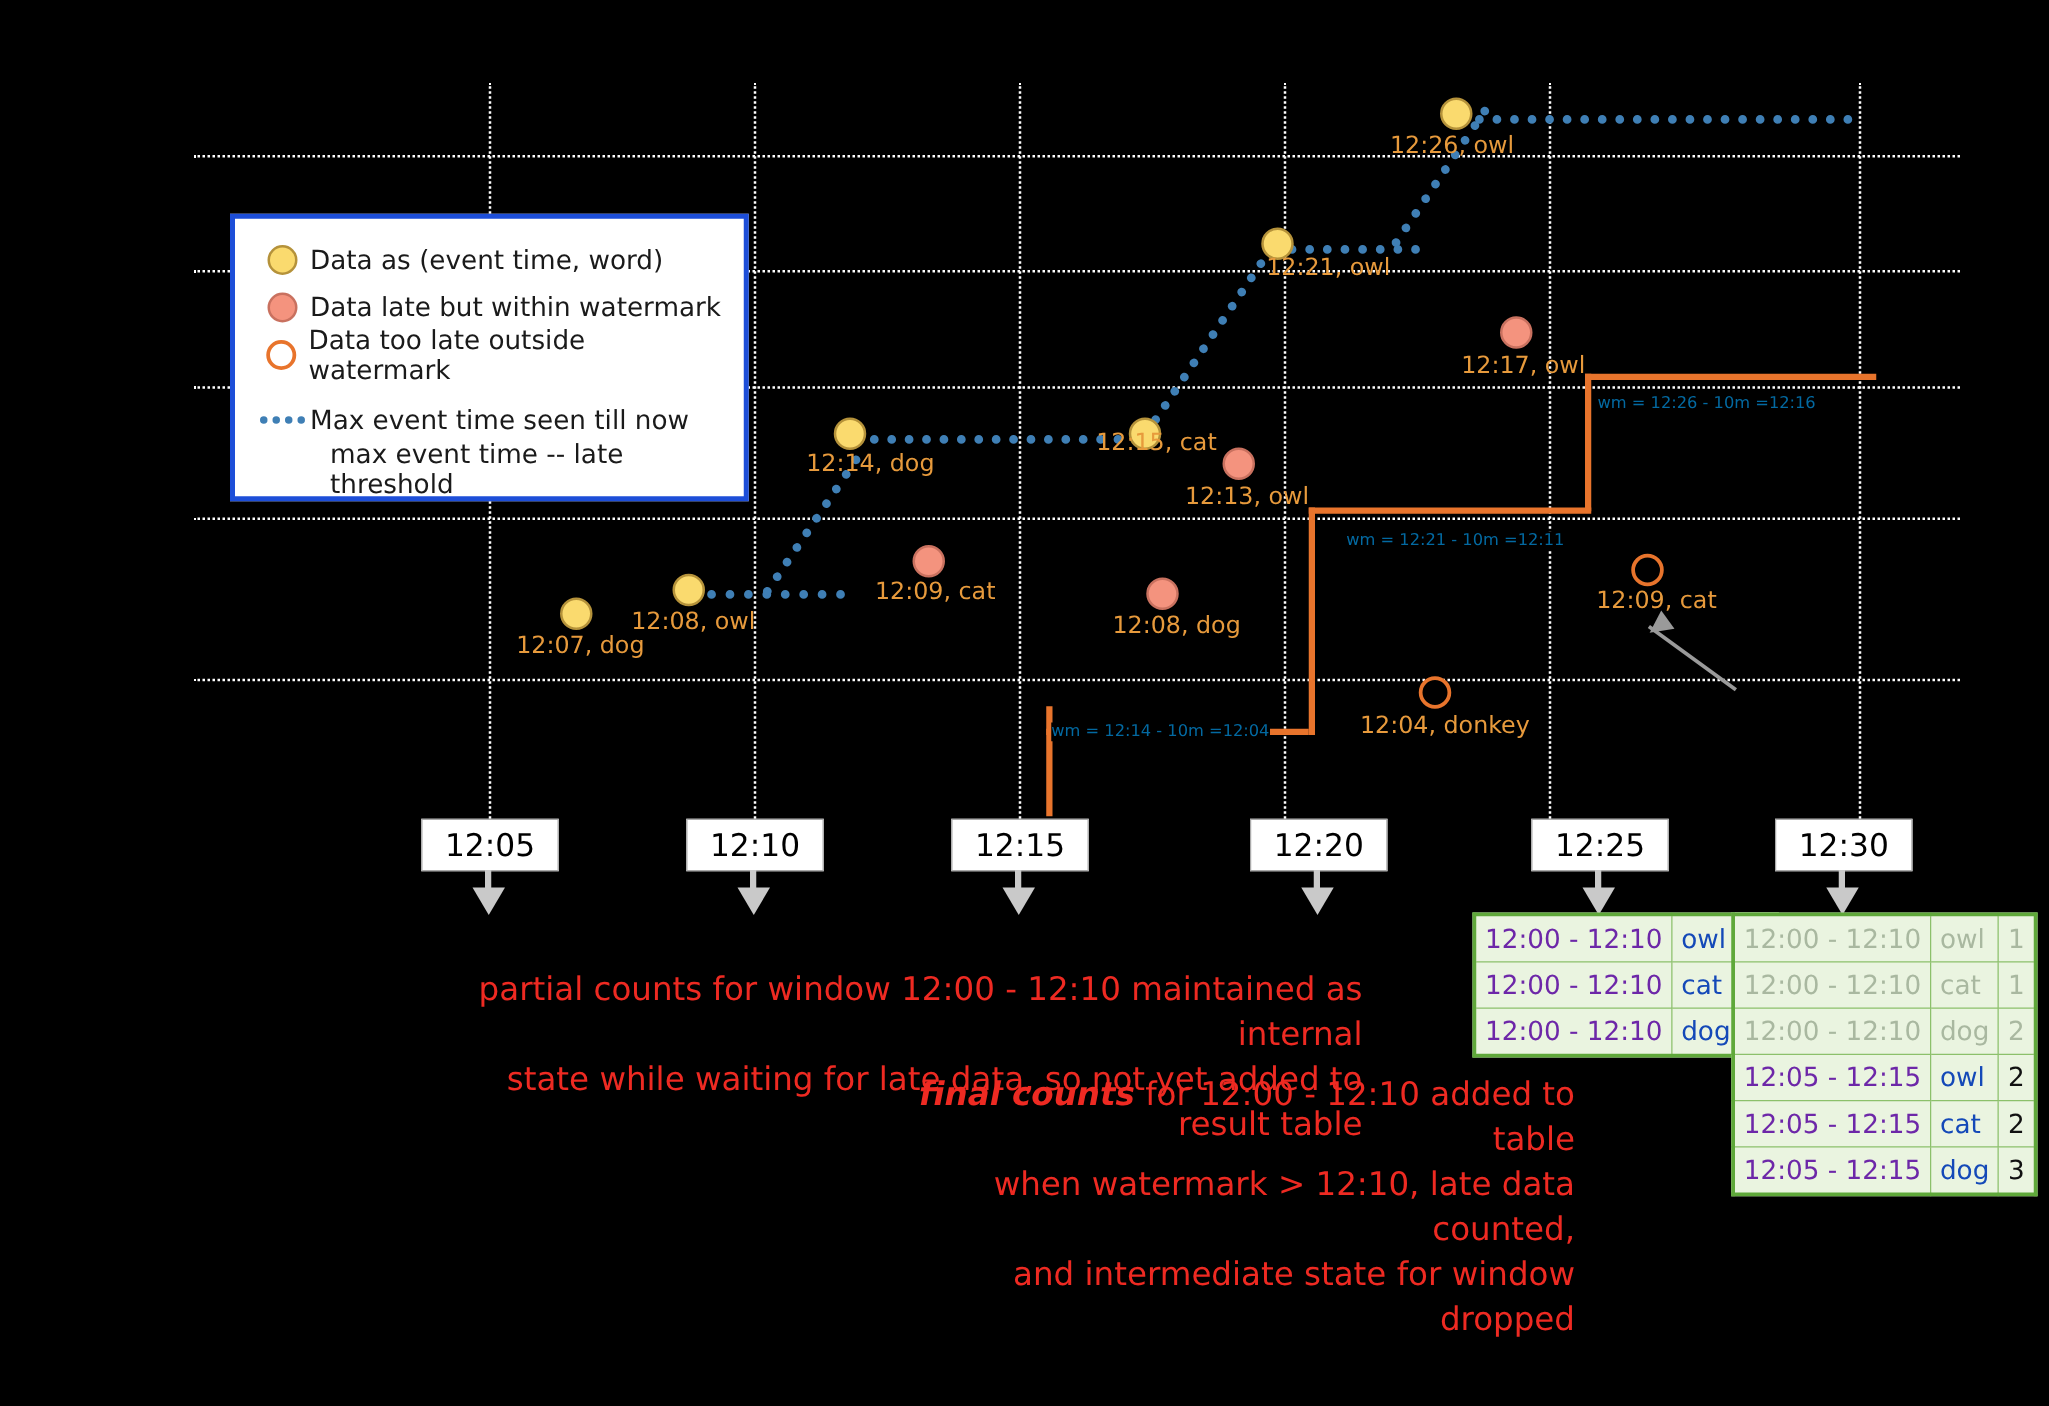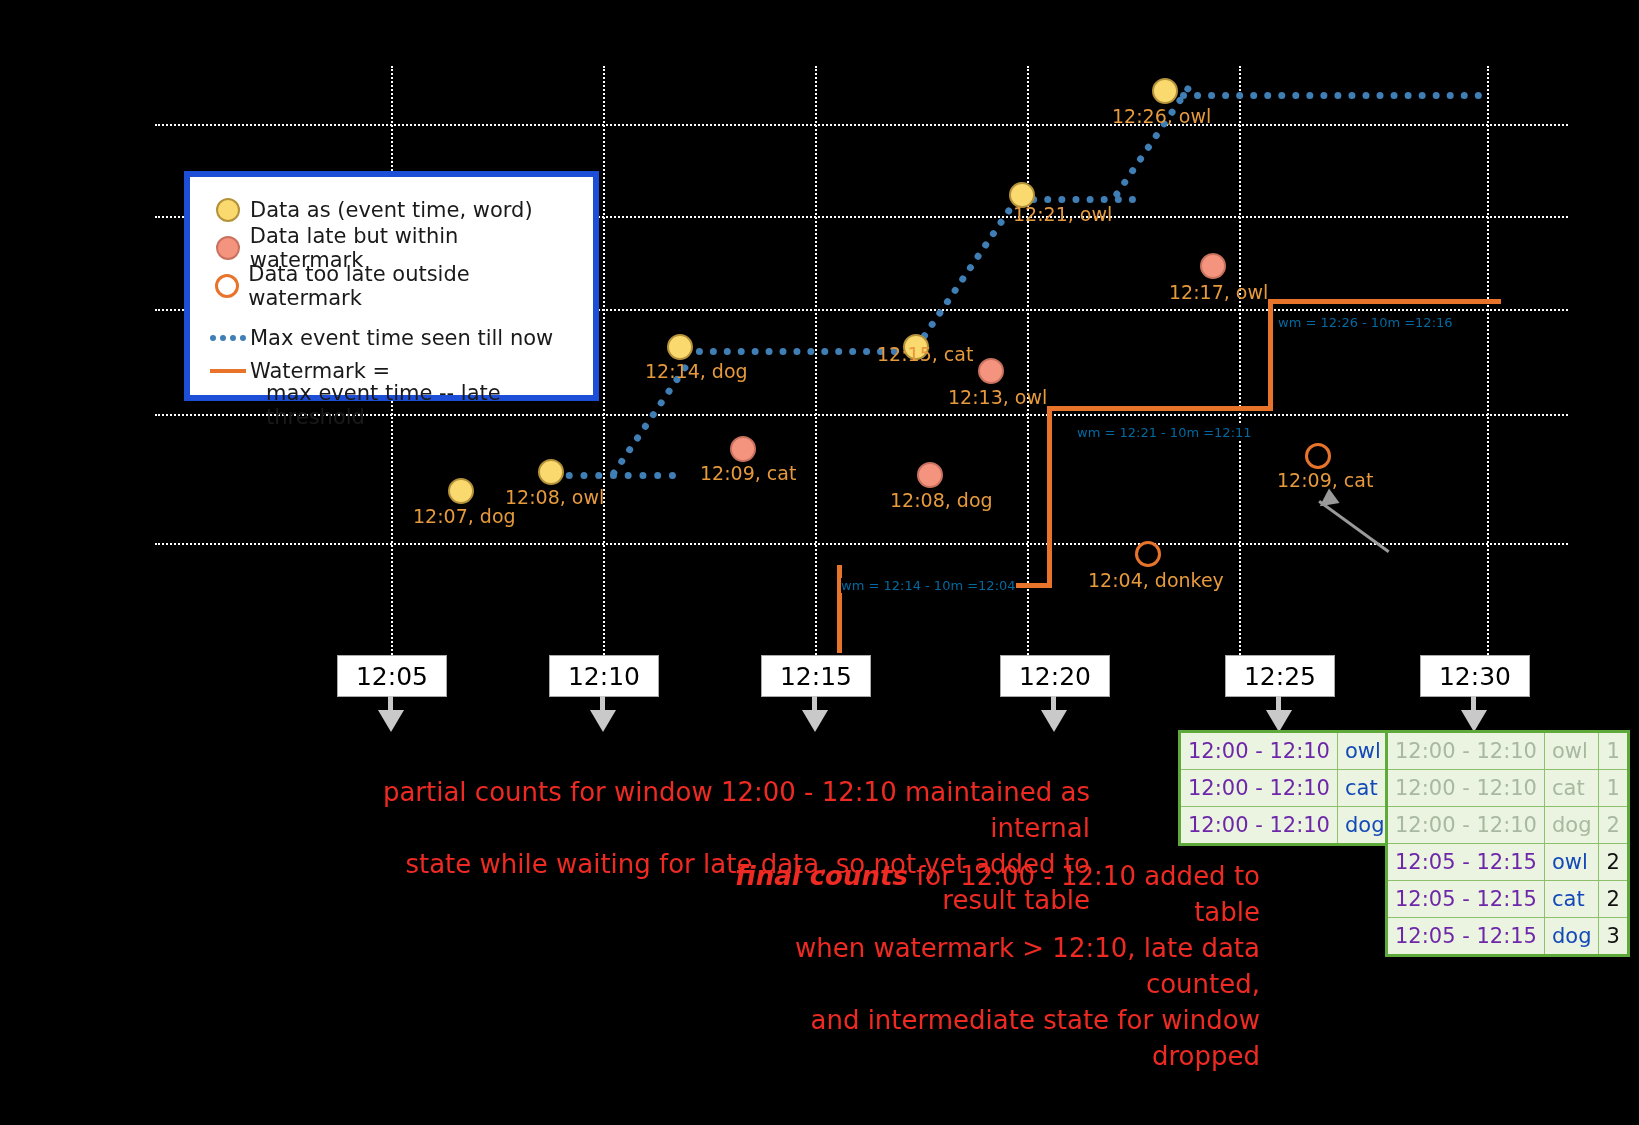--- a/index.html
+++ b/index.html
@@ -14,21 +14,21 @@
 
   
   .pt{position:absolute;width:26px;height:26px;border-radius:50%;box-sizing:border-box;}
   .pt.yellow{background:#fada6e;border:2px solid #b5923a;}
   .pt.salmon{background:#f4937e;border:2px solid #c9715f;}
   .pt.hollow{background:#000;border:3px solid #e8742c;}
   .lbl{position:absolute;color:#e79a3c;font-size:19px;white-space:nowrap;}
 
   
   .legend{position:absolute;left:184px;top:171px;width:415px;height:230px;
-          background:#fff;border:6px solid #1d4ed8;box-sizing:border-box;
+          background:#fff;border:4px solid #1d4ed8;box-sizing:border-box;
           padding:14px 16px;color:#1a1a1a;}
   .legend-row{display:flex;align-items:center;height:38px;font-size:21px;}
   .legend-row .swatch{width:44px;display:flex;align-items:center;justify-content:center;}
   .sw-dot{width:24px;height:24px;border-radius:50%;box-sizing:border-box;}
   .sw-dot.yellow{background:#fada6e;border:2px solid #b5923a;}
   .sw-dot.salmon{background:#f4937e;border:2px solid #c9715f;}
   .sw-dot.hollow{background:#fff;border:3px solid #e8742c;}
   .sw-dash{width:36px;height:0;border-top:6px dotted #3f7fb5;}
   .sw-line{width:36px;height:0;border-top:4px solid #e8742c;}
   .legend-sub{font-size:21px;padding-left:44px;margin-top:-4px;}
@@ -159,26 +159,20 @@
           <span class="sw-dot hollow"></span>
         </span>
       <span>Data too late outside watermark</span>
     </div>
     <div style="height:14px;"></div>
     <div class="legend-row">
       <span class="swatch">
           <span class="sw-dash"></span>
         </span>
       <span>Max event time seen till now</span>
-    </div>
-    <div class="legend-row" style="height:28px;">
-      <span class="swatch">
-          <span class="sw-line"></span>
-        </span>
-      <span>Watermark =</span>
     </div>
     <div class="legend-sub" style="padding-left:60px;">max event time -- late threshold</div>
   </div>
 
   <div class="tbox" style="left:337px;top:655px;">12:05</div>
   <div class="tbox" style="left:549px;top:655px;">12:10</div>
   <div class="tbox" style="left:761px;top:655px;">12:15</div>
   <div class="tbox" style="left:1000px;top:655px;">12:20</div>
   <div class="tbox" style="left:1225px;top:655px;">12:25</div>
   <div class="tbox" style="left:1420px;top:655px;">12:30</div>

